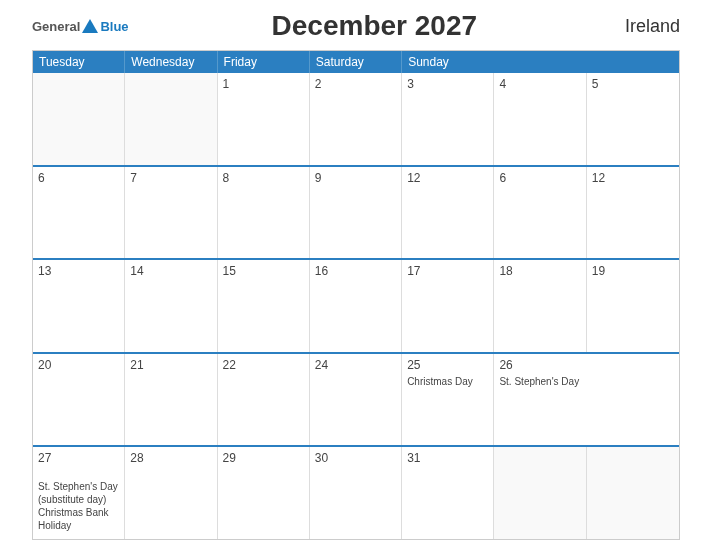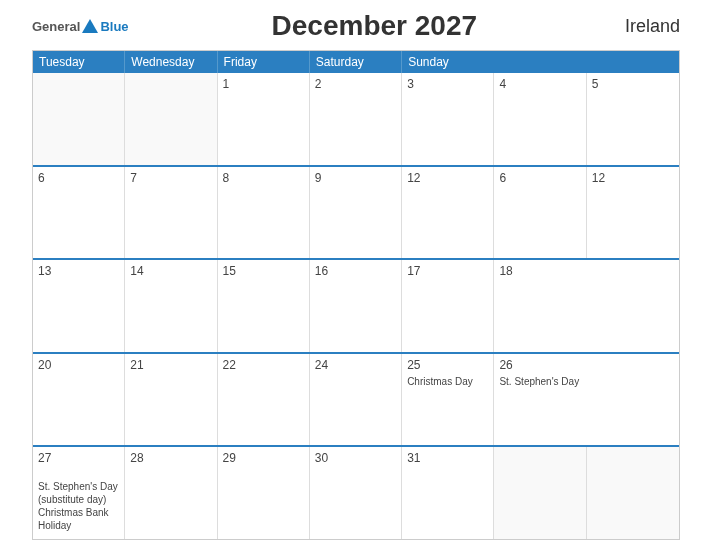--- a/index.html
+++ b/index.html
@@ -198,20 +198,23 @@
           </div>
           <div class="day-cell">
             <span class="day-number">16</span>
           </div>
           <div class="day-cell">
             <span class="day-number">17</span>
           </div>
           <div class="day-cell">
             <span class="day-number">18</span>
           </div>
+          <div class="day-cell">
+            <span class="day-number">19</span>
+          </div>
         </div>
         <div class="week">
           <div class="day-cell">
             <span class="day-number">20</span>
           </div>
           <div class="day-cell">
             <span class="day-number">21</span>
           </div>
           <div class="day-cell">
             <span class="day-number">22</span>

